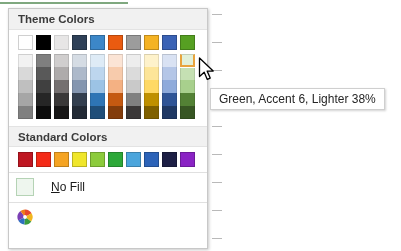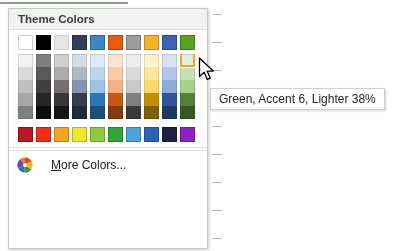--- a/index.html
+++ b/index.html
@@ -277,55 +277,59 @@
         <div class="variant-col">
           <div class="variant-cell selected" style="background: rgb(226, 240, 217);"></div>
           <div class="variant-cell" style="background: rgb(197, 224, 179);"></div>
           <div class="variant-cell" style="background: rgb(168, 208, 141);"></div>
           <div class="variant-cell" style="background: rgb(83, 129, 53);"></div>
           <div class="variant-cell" style="background: rgb(55, 86, 35);"></div>
         </div>
       </div>
   </div>
 
+  <div class="section-header" style="margin-top:4px;border-top:1px solid #e3e3e3;">Standard Colors</div>
 
   <div class="swatch-area">
     <div class="swatch-row" id="standard-row">
         <div class="swatch" style="background: rgb(191, 23, 34);"></div>
         <div class="swatch" style="background: rgb(244, 43, 24);"></div>
         <div class="swatch" style="background: rgb(245, 164, 35);"></div>
         <div class="swatch" style="background: rgb(240, 230, 43);"></div>
         <div class="swatch" style="background: rgb(140, 203, 60);"></div>
         <div class="swatch" style="background: rgb(45, 168, 57);"></div>
         <div class="swatch" style="background: rgb(75, 165, 220);"></div>
         <div class="swatch" style="background: rgb(44, 99, 184);"></div>
         <div class="swatch" style="background: rgb(29, 31, 69);"></div>
         <div class="swatch" style="background: rgb(138, 35, 196);"></div>
       </div>
   </div>
 
   <div class="menu-divider"></div>
 
+  <div class="menu-item">
+    <div class="menu-swatch" style="background: rgb(238, 246, 238); border-color: rgb(181, 211, 181);"></div>
+    <div class="menu-label"><span class="accel">N</span><span>o Fill</span></div>
+  </div>
 
   <div class="menu-divider"></div>
 
   <div class="menu-item">
     <span class="menu-icon">
       <svg viewBox="0 0 18 18" width="18" height="18">
         <circle cx="9" cy="9" r="7.6" fill="#ffffff"></circle>
         <path d="M9 9 L9 1.4 A7.6 7.6 0 0 1 15.6 5.2 Z" fill="#e8472c"></path>
         <path d="M9 9 L15.6 5.2 A7.6 7.6 0 0 1 15.2 13.4 Z" fill="#f2b61f"></path>
         <path d="M9 9 L15.2 13.4 A7.6 7.6 0 0 1 8.2 16.6 Z" fill="#3a9c3f"></path>
         <path d="M9 9 L8.2 16.6 A7.6 7.6 0 0 1 2.3 12.6 Z" fill="#2f6fc0"></path>
         <path d="M9 9 L2.3 12.6 A7.6 7.6 0 0 1 4.4 2.9 Z" fill="#7b3fb5"></path>
         <path d="M9 9 L4.4 2.9 A7.6 7.6 0 0 1 9 1.4 Z" fill="#ef7d1a"></path>
         <circle cx="9" cy="9" r="1.9" fill="#ffffff"></circle>
       </svg>
     </span>
-    <div class="menu-label"><span class="accel">M</span><span>ore Colors...</span></div>
   </div>
 
 </div>
 
 <div id="tooltip">Green, Accent 6, Lighter 38%</div>
 
 <div id="cursor">
   <svg viewBox="0 0 18 26" width="18" height="26">
     <path d="M1.5 1 L1.5 19.5 L6.2 15.2 L9.3 22.4 L12.2 21.1 L9.2 14.2 L15.2 14.0 Z" fill="#ffffff" stroke="#000000" stroke-width="1.3" stroke-linejoin="round"></path>
   </svg>

